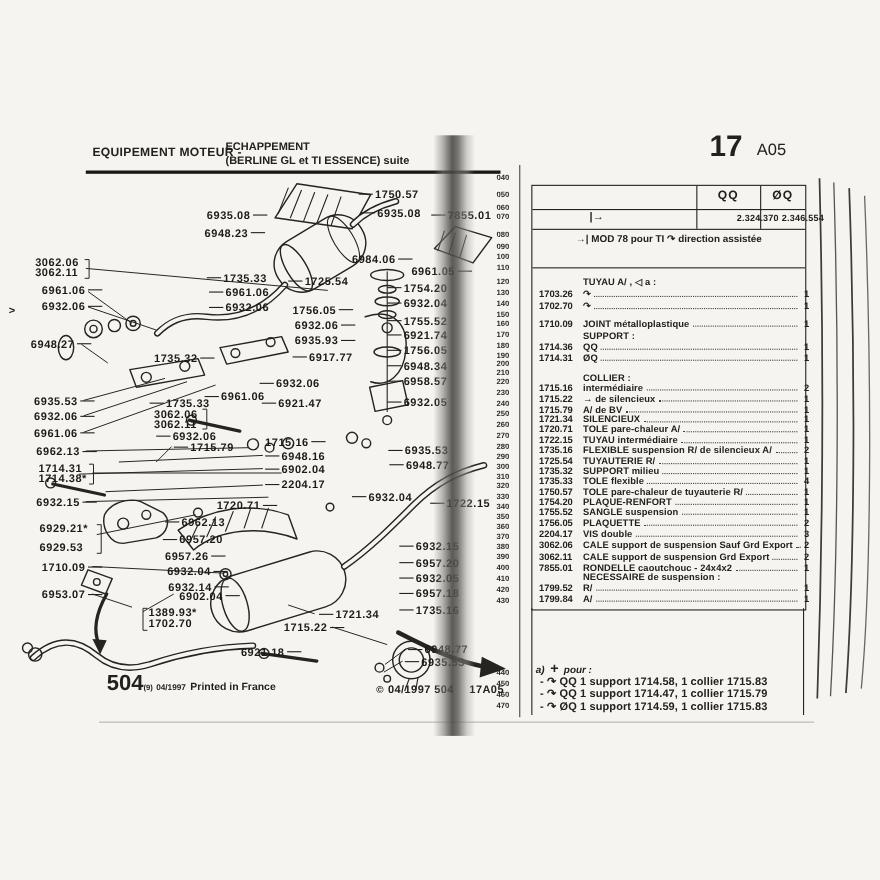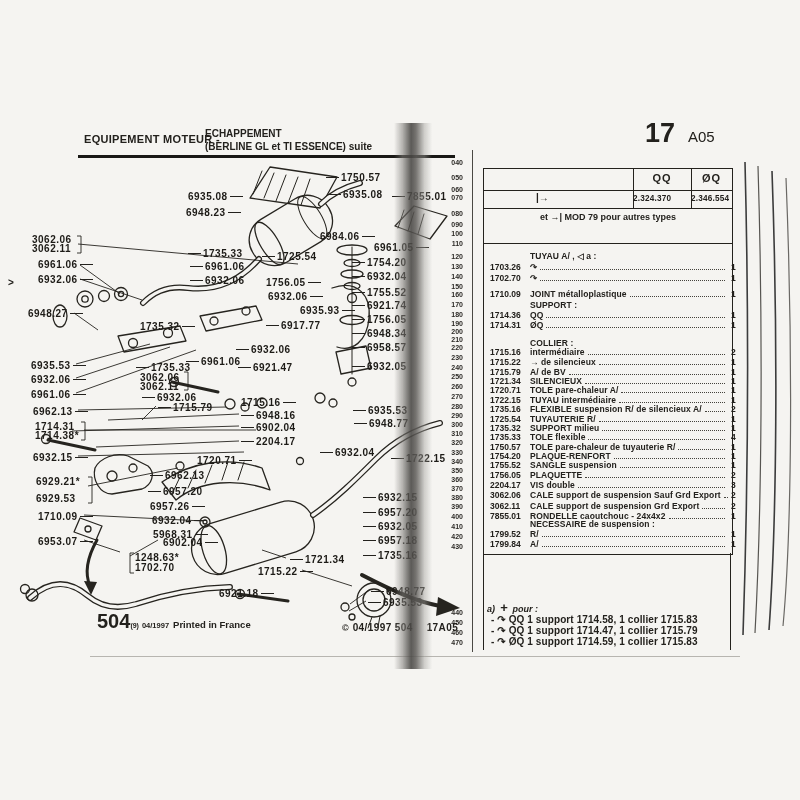--- a/index.html
+++ b/index.html
@@ -18,21 +18,21 @@
   .ld-l::before{content:"";display:inline-block;width:13px;height:1.2px;background:#23211d;vertical-align:3px;margin-right:2px;}
   .ld-r::after{content:"";display:inline-block;width:13px;height:1.2px;background:#23211d;vertical-align:3px;margin-left:2px;}
   #spine{position:absolute;left:394px;top:123px;width:38px;height:546px;z-index:6;
     background:linear-gradient(90deg,rgba(150,148,144,0) 0%,rgba(130,128,124,.55) 22%,rgba(75,73,70,.9) 45%,rgba(95,93,90,.85) 58%,rgba(160,158,154,.45) 80%,rgba(180,178,174,0) 100%);
     filter:blur(.6px);}
   #foldline{position:absolute;left:472px;top:150px;width:1.4px;height:502px;background:#4a4843;}
   #tablebox{position:absolute;left:483px;top:168px;width:248px;height:385px;border:1.4px solid #24221d;}
   .vline{position:absolute;top:0;width:1.2px;height:39px;background:#24221d;}
   .hline{position:absolute;left:0;width:100%;height:1.2px;background:#24221d;}
   .cell-sym{position:absolute;top:3px;text-align:center;font-size:11px;font-weight:700;letter-spacing:1px;}
-  .cell-val{position:absolute;top:25px;text-align:left;font-size:8.2px;font-weight:700;letter-spacing:.2px;}
+  .cell-val{position:absolute;top:25px;text-align:right;font-size:8.2px;font-weight:700;letter-spacing:.2px;padding-left:17px;}
   .cell-arrow{position:absolute;left:52px;top:23px;font-size:10px;font-weight:700;}
   #modnote{position:absolute;left:0;top:43px;width:100%;text-align:center;font-size:9px;font-weight:700;line-height:11px;}
   .trow{position:absolute;left:6px;right:4px;height:10px;display:flex;align-items:baseline;font-size:8.5px;font-weight:700;line-height:10px;white-space:nowrap;}
   .pref{display:inline-block;width:40px;flex:none;}
   .pdesc{flex:none;letter-spacing:.1px;}
   .pdots{flex:1;border-bottom:1.2px dotted #44423c;margin:0 3px 2px 3px;min-width:4px;}
   .pqty{position:absolute;right:-15px;width:12px;font-size:8.5px;font-weight:700;}
   .extline{position:absolute;top:553px;width:1.4px;height:97px;background:#24221d;}
   #notebox{position:absolute;left:483px;top:600px;width:252px;font-weight:700;}
   #notehead{position:absolute;left:4px;top:0;font-size:9px;font-style:italic;}
@@ -183,21 +183,21 @@
       <div class="dlabel ld-n" style="left: 32px; top: 243px;">3062.11</div>
       <div class="dlabel ld-r" style="left: 38px; top: 259px;">6961.06</div>
       <div class="dlabel ld-r" style="left: 38px; top: 274px;">6932.06</div>
       <div class="dlabel ld-l" style="left: 188px; top: 248px;">1735.33</div>
       <div class="dlabel ld-l" style="left: 190px; top: 261px;">6961.06</div>
       <div class="dlabel ld-l" style="left: 190px; top: 275px;">6932.06</div>
       <div class="dlabel ld-l" style="left: 262px; top: 251px;">1725.54</div>
       <div class="dlabel ld-r" style="left: 28px; top: 308px;">6948.27</div>
       <div class="dlabel ld-r" style="left: 266px; top: 277px;">1756.05</div>
       <div class="dlabel ld-r" style="left: 268px; top: 291px;">6932.06</div>
-      <div class="dlabel ld-r" style="left: 268px; top: 305px; margin-left: 32px;">6935.93</div>
+      <div class="dlabel ld-r" style="left: 268px; top: 305px;">6935.93</div>
       <div class="dlabel ld-r" style="left: 140px; top: 321px;">1735.32</div>
       <div class="dlabel ld-l" style="left: 266px; top: 320px;">6917.77</div>
       <div class="dlabel ld-l" style="left: 236px; top: 344px;">6932.06</div>
       <div class="dlabel ld-l" style="left: 186px; top: 356px;">6961.06</div>
       <div class="dlabel ld-l" style="left: 238px; top: 362px;">6921.47</div>
       <div class="dlabel ld-l" style="left: 136px; top: 362px;">1735.33</div>
       <div class="dlabel ld-n" style="left: 140px; top: 372px;">3062.06</div>
       <div class="dlabel ld-n" style="left: 140px; top: 381px;">3062.11</div>
       <div class="dlabel ld-l" style="left: 142px; top: 392px;">6932.06</div>
       <div class="dlabel ld-r" style="left: 31px; top: 360px;">6935.53</div>
@@ -226,26 +226,26 @@
       <div class="dlabel ld-l" style="left: 241px; top: 436px;">2204.17</div>
       <div class="dlabel ld-r" style="left: 197px; top: 455px;">1720.71</div>
       <div class="dlabel ld-l" style="left: 320px; top: 447px;">6932.04</div>
       <div class="dlabel ld-l" style="left: 353px; top: 405px;">6935.53</div>
       <div class="dlabel ld-l" style="left: 354px; top: 418px;">6948.77</div>
       <div class="dlabel ld-l" style="left: 391px; top: 453px;">1722.15</div>
       <div class="dlabel ld-l" style="left: 150px; top: 470px;">6962.13</div>
       <div class="dlabel ld-l" style="left: 148px; top: 486px;">6957.20</div>
       <div class="dlabel ld-r" style="left: 150px; top: 501px;">6957.26</div>
       <div class="dlabel ld-r" style="left: 152px; top: 515px;">6932.04</div>
-      <div class="dlabel ld-r" style="left: 153px; top: 529px;">5968.31</div>
+      <div class="dlabel ld-r" style="left: 153px; top: 529px;">6932.14</div>
       <div class="dlabel ld-r" style="left: 163px; top: 537px;">6902.04</div>
       <div class="dlabel ld-l" style="left: 290px; top: 554px;">1721.34</div>
       <div class="dlabel ld-r" style="left: 258px; top: 566px;">1715.22</div>
       <div class="dlabel ld-r" style="left: 219px; top: 588px;">6921.18</div>
-      <div class="dlabel ld-n" style="left: 135px; top: 552px;">1248.63*</div>
+      <div class="dlabel ld-n" style="left: 135px; top: 552px;">1389.93*</div>
       <div class="dlabel ld-n" style="left: 135px; top: 562px;">1702.70</div>
       <div class="dlabel ld-l" style="left: 363px; top: 492px;">6932.15</div>
       <div class="dlabel ld-l" style="left: 363px; top: 507px;">6957.20</div>
       <div class="dlabel ld-l" style="left: 363px; top: 521px;">6932.05</div>
       <div class="dlabel ld-l" style="left: 363px; top: 535px;">6957.18</div>
       <div class="dlabel ld-l" style="left: 363px; top: 550px;">1735.16</div>
       <div class="dlabel ld-l" style="left: 371px; top: 586px;">6948.77</div>
       <div class="dlabel ld-l" style="left: 368px; top: 597px;">6935.53</div>
       <div class="dlabel ld-n" style="left: 8px; top: 277px;">&gt;</div>
     </div>
@@ -304,21 +304,21 @@
     <div class="vline" style="left:207px;"></div>
     <div class="hline" style="top:21px;"></div>
     <div class="hline" style="top:39px;"></div>
     <div class="hline" style="top:74px;"></div>
     <div class="cell-sym" style="left:149px;width:58px;">QQ</div>
     <div class="cell-sym" style="left:207px;width:41px;">ØQ</div>
     <div class="cell-arrow">|→</div>
     <div class="cell-val" style="left:149px;width:58px;">2.324.370</div>
     <div class="cell-val" style="left:207px;width:41px;">2.346.554</div>
     <div id="modnote">
-      <div>et →| MOD 79 pour autres types</div>
+      <div>→| MOD 78 pour TI ↷ direction assistée</div>
     </div>
     <div id="rows">
         <div class="trow" style="top: 82px;">
           <span class="pref"></span>
           <span class="pdesc">TUYAU A/ , ◁ a :</span>
         </div>
         <div class="trow" style="top: 93px;">
           <span class="pref">1703.26</span>
           <span class="pdesc">↷</span>
           <span class="pdots"></span>

